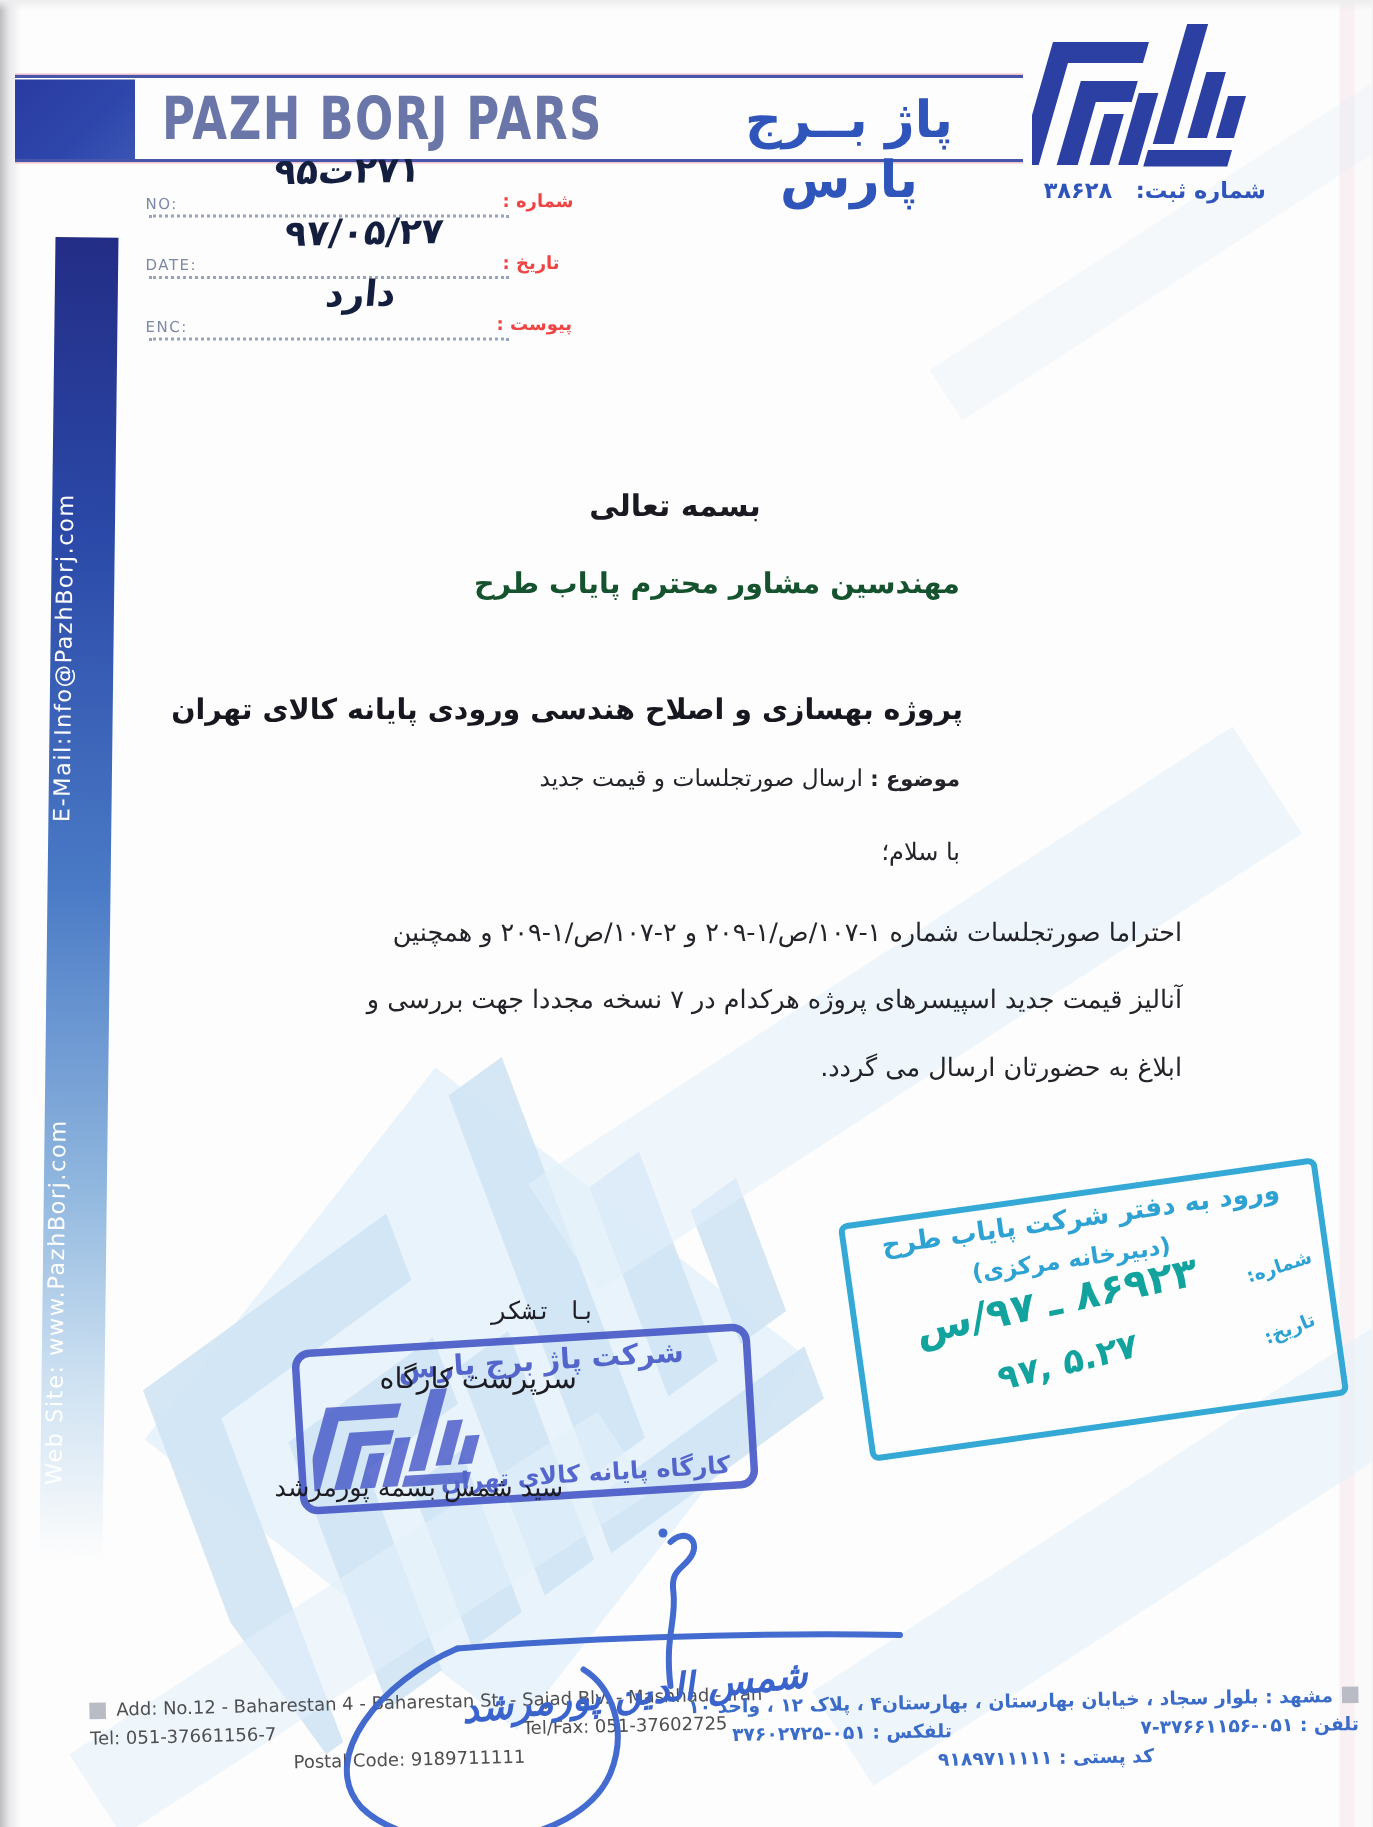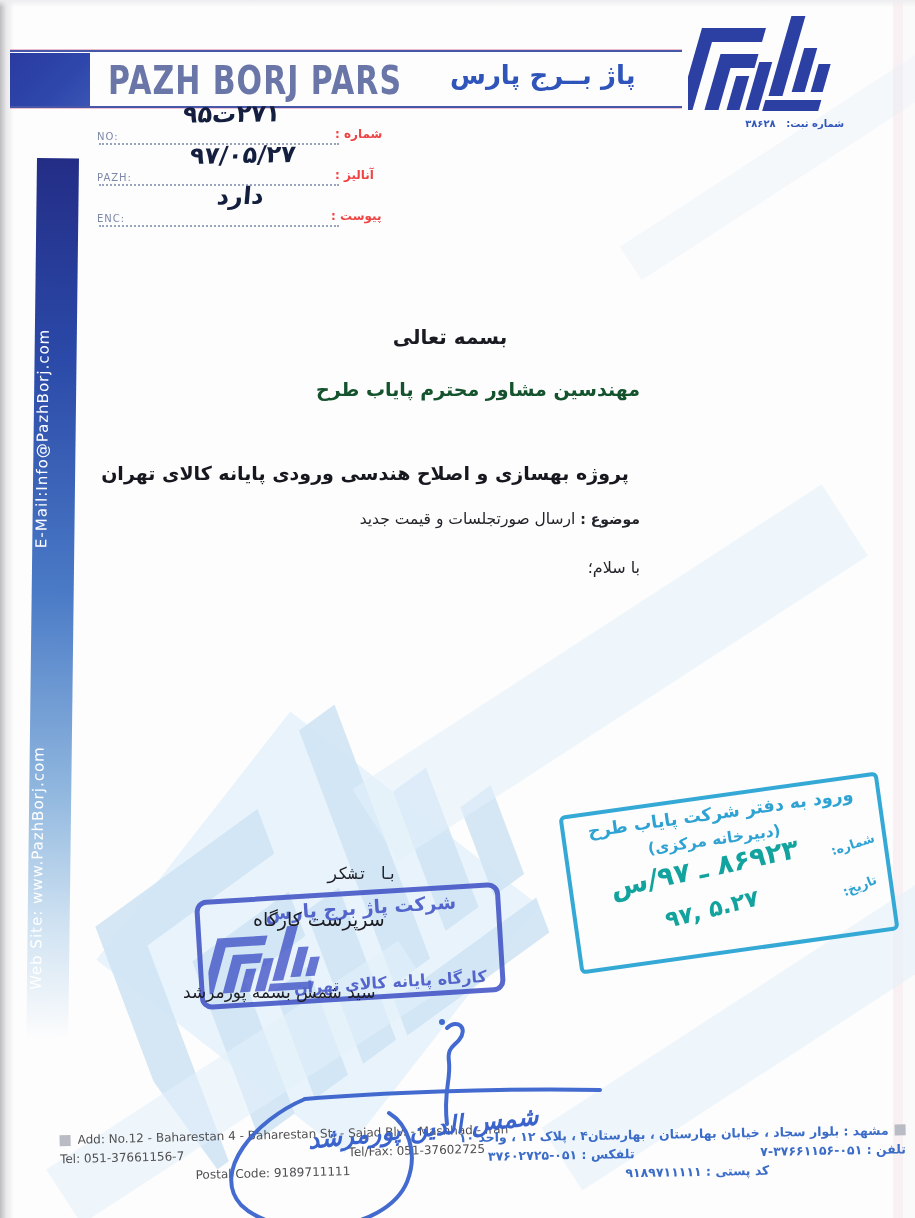--- a/index.html
+++ b/index.html
@@ -30,25 +30,25 @@
   
   .band-top-line{position:absolute;left:10px;top:50px;width:672px;height:2px;background:#4656a8;
     box-shadow:0 -1px 0 rgba(210,90,130,.4);}
   .band-bottom-line{position:absolute;left:10px;top:106px;width:672px;height:2px;background:#4656a8;
     box-shadow:0 1px 0 rgba(210,90,130,.35);}
   .band-block{position:absolute;left:10px;top:53px;width:80px;height:53px;
     background:linear-gradient(135deg,#2a3ba0,#2e46ab 60%,#3a55b4);}
   .name-en{position:absolute;left:108px;top:57px;font-size:30px;font-weight:bold;
     letter-spacing:1px;color:#6b76a8;transform:scaleY(1.32);transform-origin:0 0;
     font-family:"DejaVu Sans", sans-serif;}
-  .name-fa{position:absolute;left:450px;top:60px;width:232px;text-align:left;
-    direction:rtl;font-size:26px;font-weight:bold;color:#2f55bb;}
+  .name-fa{position:absolute;left:450px;top:60px;width:232px;text-align:center;
+    direction:rtl;font-size:34px;font-weight:bold;color:#2f55bb;}
   .logo-top{position:absolute;left:688px;top:14px;width:150px;height:104px;}
   .reg-line{position:absolute;left:668px;top:118px;width:176px;direction:rtl;
-    color:#2f55bb;font-weight:bold;font-size:10px;}
+    color:#2f55bb;font-weight:bold;font-size:15px;}
   .reg-line .num{letter-spacing:2px;}
 
   
   #meta{position:absolute;left:95px;top:100px;width:290px;height:135px;}
   .m-line{position:absolute;left:4px;width:240px;border-bottom:2px dotted #98a3bd;height:0;}
   .m-fa{position:absolute;color:#ef4444;font-weight:bold;font-size:12px;direction:rtl;}
   .m-en{position:absolute;color:#7d88a8;font-size:10px;letter-spacing:1px;}
   .m-hw{position:absolute;color:#141e3e;font-size:24px;font-weight:bold;
     transform:skewX(-6deg) rotate(-1deg);direction:rtl;}
 
@@ -59,21 +59,21 @@
   .vtext{position:absolute;left:0;width:42px;text-align:center;color:#fff;
     writing-mode:vertical-rl;transform:rotate(180deg);font-size:15px;letter-spacing:1px;white-space:nowrap;}
   .vemail{top:45px;height:470px;}
   .vweb{top:530px;height:360px;}
 
   
   .rtl{direction:rtl;}
   .besmellah{position:absolute;left:380px;top:325px;width:140px;text-align:center;
     font-size:20px;font-weight:bold;color:#1a1a22;}
   .recipient{position:absolute;right:275px;top:378px;font-size:19px;font-weight:bold;color:#14532d;}
-  .project{position:absolute;right:286px;top:462px;font-size:19px;font-weight:bold;color:#17171f;}
+  .project{position:absolute;right:273px;top:462px;font-size:19px;font-weight:bold;color:#17171f;}
   .subjectline{position:absolute;right:275px;top:510px;font-size:15.5px;color:#23232a;}
   .subjectline b{font-size:14px;}
   .salutation{position:absolute;right:275px;top:558px;font-size:16px;color:#23232a;}
   .paragraph{position:absolute;right:127px;top:600px;width:645px;text-align:right;
     font-size:17px;color:#23232a;line-height:45px;}
   .closing{position:absolute;left:328px;top:864px;font-size:16.5px;color:#1e1e26;font-family:Liberation Mono, monospace;}
 
   
   .stamp-co{position:absolute;left:197px;top:891px;width:296px;height:100px;
     border:5px solid #4254c6;border-radius:12px;transform:rotate(-3.5deg);opacity:.88;}
@@ -177,43 +177,48 @@
     &nbsp;&nbsp;<span class="num">۳۸۶۲۸</span>
   </div>
 
   <div id="meta">
     <div class="m-hw" style="left:88px;top:0;">۲۷۱ت۹۵</div>
     <div class="m-fa" style="left:240px;top:27px;">شماره :</div>
     <div class="m-line" style="top:43px;"></div>
     <div class="m-en" style="left:2px;top:31px;">NO:</div>
 
     <div class="m-hw" style="left:95px;top:41px;">۹۷/۰۵/۲۷</div>
-    <div class="m-fa" style="left:240px;top:68px;">آنالیز :</div>
+    <div class="m-fa" style="left:240px;top:68px;">تاریخ :</div>
     <div class="m-line" style="top:84px;"></div>
-    <div class="m-en" style="left:2px;top:72px;">PAZH:</div>
+    <div class="m-en" style="left:2px;top:72px;">DATE:</div>
 
     <div class="m-hw" style="left:122px;top:82px;">دارد</div>
     <div class="m-fa" style="left:236px;top:109px;">پیوست :</div>
     <div class="m-line" style="top:125px;"></div>
     <div class="m-en" style="left:2px;top:113px;">ENC:</div>
   </div>
 
   <div class="vbar">
     <div class="vtext vemail">E-Mail:Info@PazhBorj.com</div>
     <div class="vtext vweb">Web Site: www.PazhBorj.com</div>
   </div>
 
   <div class="besmellah rtl">بسمه تعالی</div>
   <div class="recipient rtl">مهندسین مشاور محترم پایاب طرح</div>
   <div class="project rtl">پروژه بهسازی و اصلاح هندسی ورودی پایانه کالای تهران</div>
   <div class="subjectline rtl">
     <b>موضوع :</b>
     <span>ارسال صورتجلسات و قیمت جدید</span>
   </div>
   <div class="salutation rtl">با سلام؛</div>
+  <div class="paragraph rtl">
+    <div>احتراما صورتجلسات شماره ۱-۱۰۷/ص/۱-۲۰۹ و ۲-۱۰۷/ص/۱-۲۰۹ و همچنین</div>
+    <div style="padding-left:28px;">آنالیز قیمت جدید اسپیسرهای پروژه هرکدام در ۷ نسخه مجددا جهت بررسی و</div>
+    <div>ابلاغ به حضورتان ارسال می گردد.</div>
+  </div>
   <div class="closing rtl">با تشکر</div>
 
   <div class="stamp-rc">
     <div class="r1">ورود به دفتر شرکت پایاب طرح</div>
     <div class="r2">(دبیرخانه مرکزی)</div>
     <div class="rlab1">شماره:</div>
     <div class="rlab2">تاریخ:</div>
     <div class="hw1">۸۶۹۲۳ ـ ۹۷/س</div>
     <div class="hw2" dir="ltr">۹۷, ۵.۲۷</div>
   </div>

